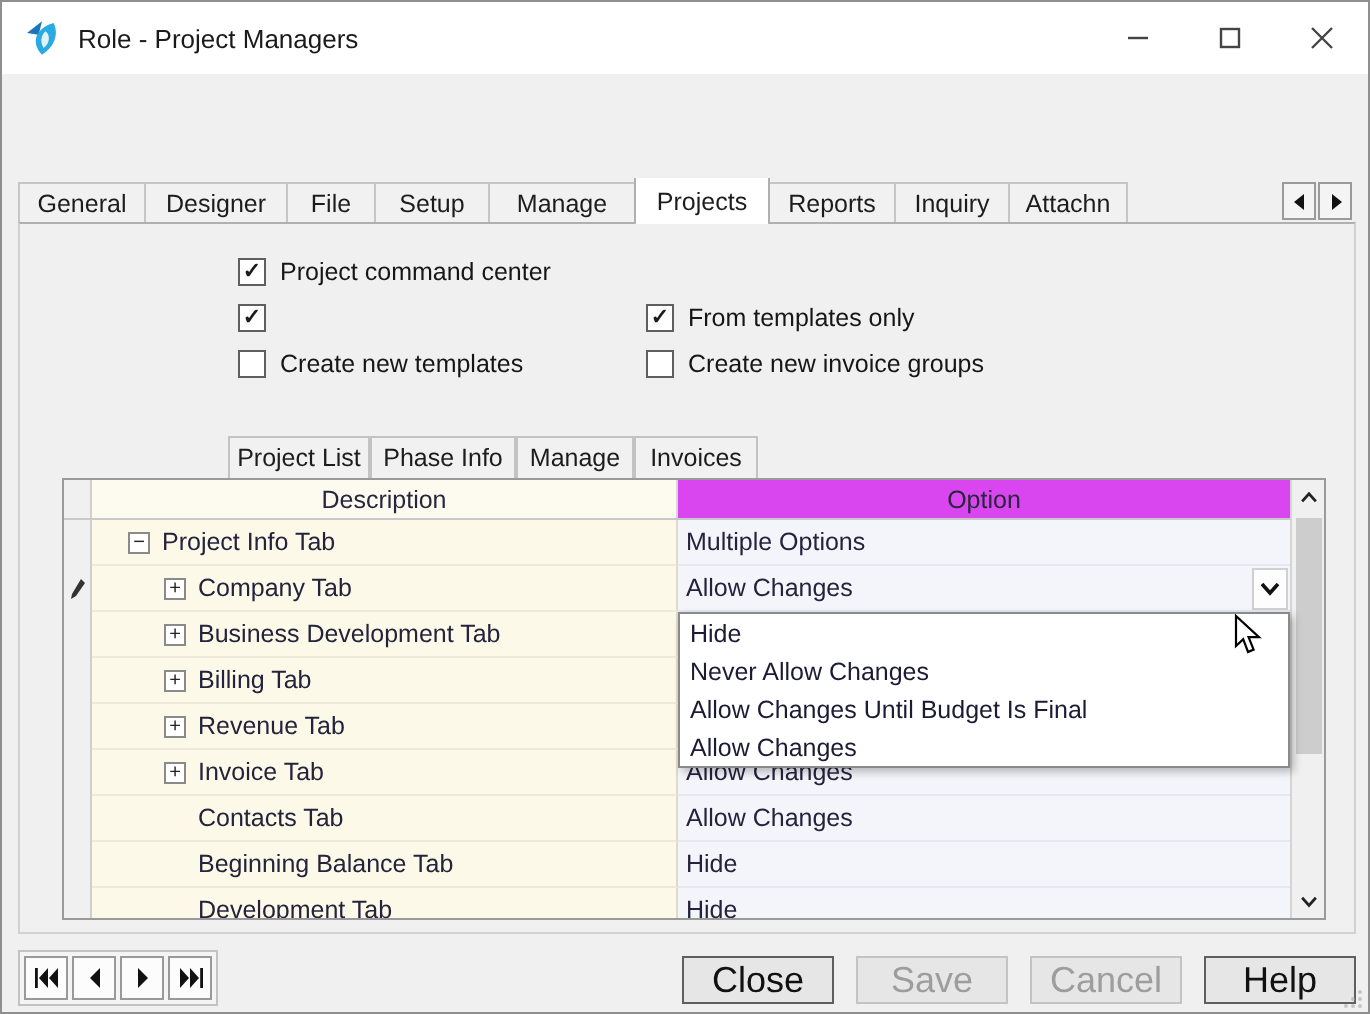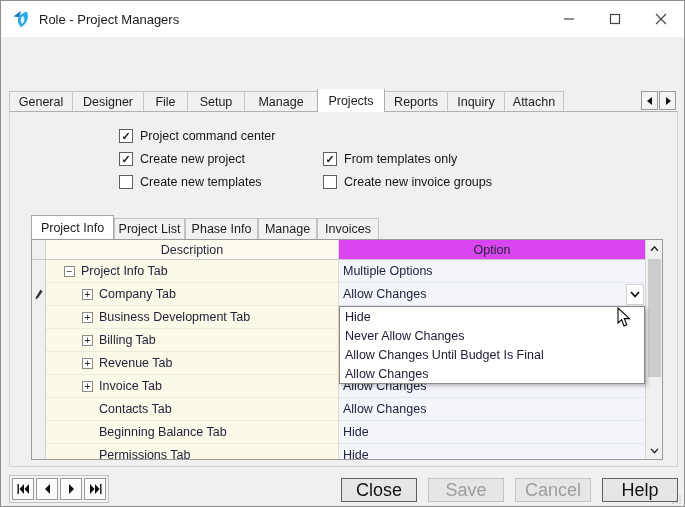--- a/index.html
+++ b/index.html
@@ -131,38 +131,34 @@
   </div>
 
   <div class="page"></div>
 
   <div class="cb" style="left:118px;top:128px">
     <span class="cbbox">✓</span>
     <span class="cblabel">Project command center</span>
   </div>
   <div class="cb" style="left:118px;top:151px">
     <span class="cbbox">✓</span>
-    <span class="cblabel">Create new project</span>
   </div>
   <div class="cb" style="left:322px;top:151px">
     <span class="cbbox">✓</span>
     <span class="cblabel">From templates only</span>
   </div>
   <div class="cb" style="left:118px;top:174px">
     <span class="cbbox"></span>
     <span class="cblabel">Create new templates</span>
   </div>
   <div class="cb" style="left:322px;top:174px">
     <span class="cbbox"></span>
     <span class="cblabel">Create new invoice groups</span>
   </div>
 
-  <div class="stab active" style="left:30px;width:83px">
-      <span>Project Info</span>
-    </div>
   <div class="stab" style="left:113px;width:71px">
       <span>Project List</span>
     </div>
   <div class="stab" style="left:184px;width:73px">
       <span>Phase Info</span>
     </div>
   <div class="stab" style="left:257px;width:59px">
       <span>Manage</span>
     </div>
   <div class="stab" style="left:316px;width:62px">
@@ -270,21 +266,21 @@
         </div>
       <div class="ocell">
           <span>Hide</span>
         </div>
     </div>
 
     <div class="grow lvl2">
       <div class="sel"></div>
       <div class="dcell">
           <span class="exp blank"></span>
-          <span>Permissions Tab</span>
+          <span>Development Tab</span>
         </div>
       <div class="ocell">
           <span>Hide</span>
         </div>
     </div>
 
     <div class="sbar">
       <div class="sb-btn" style="top:0">
         <svg width="9" height="6" viewBox="0 0 10 7">
             <path d="M1 5.5 L5 1 L9 5.5" fill="none" stroke="#222" stroke-width="1.6"></path>

